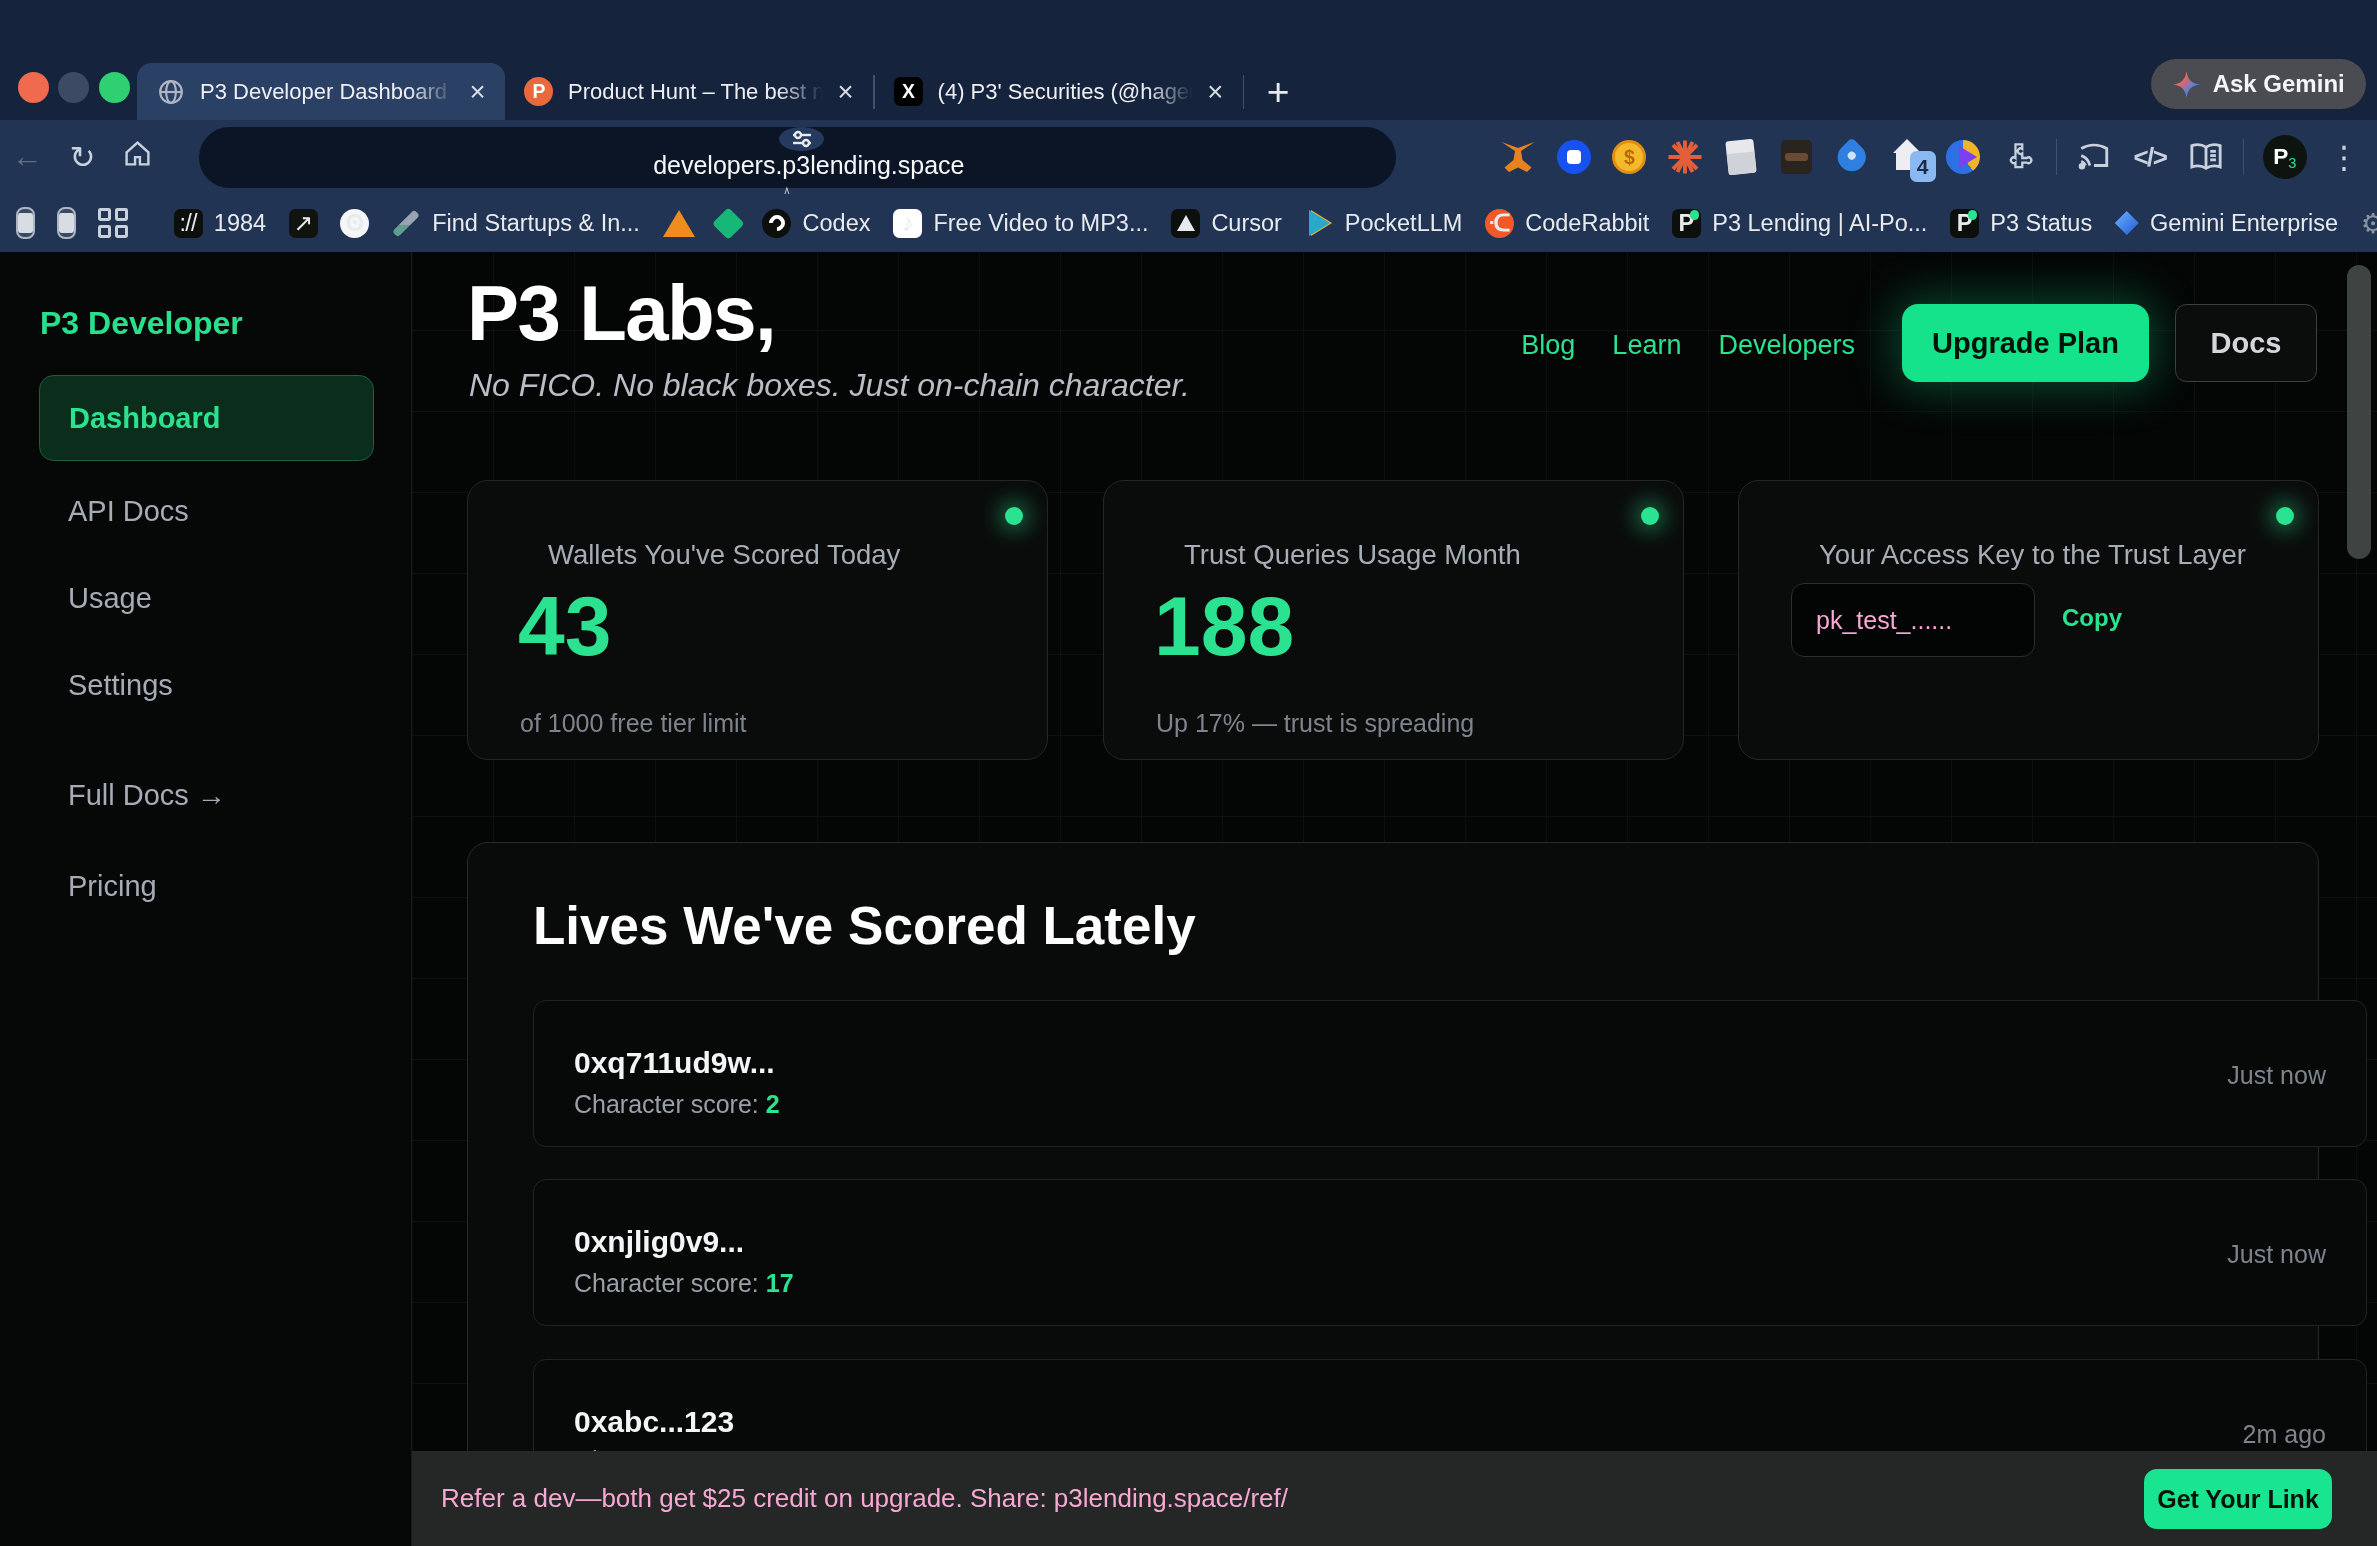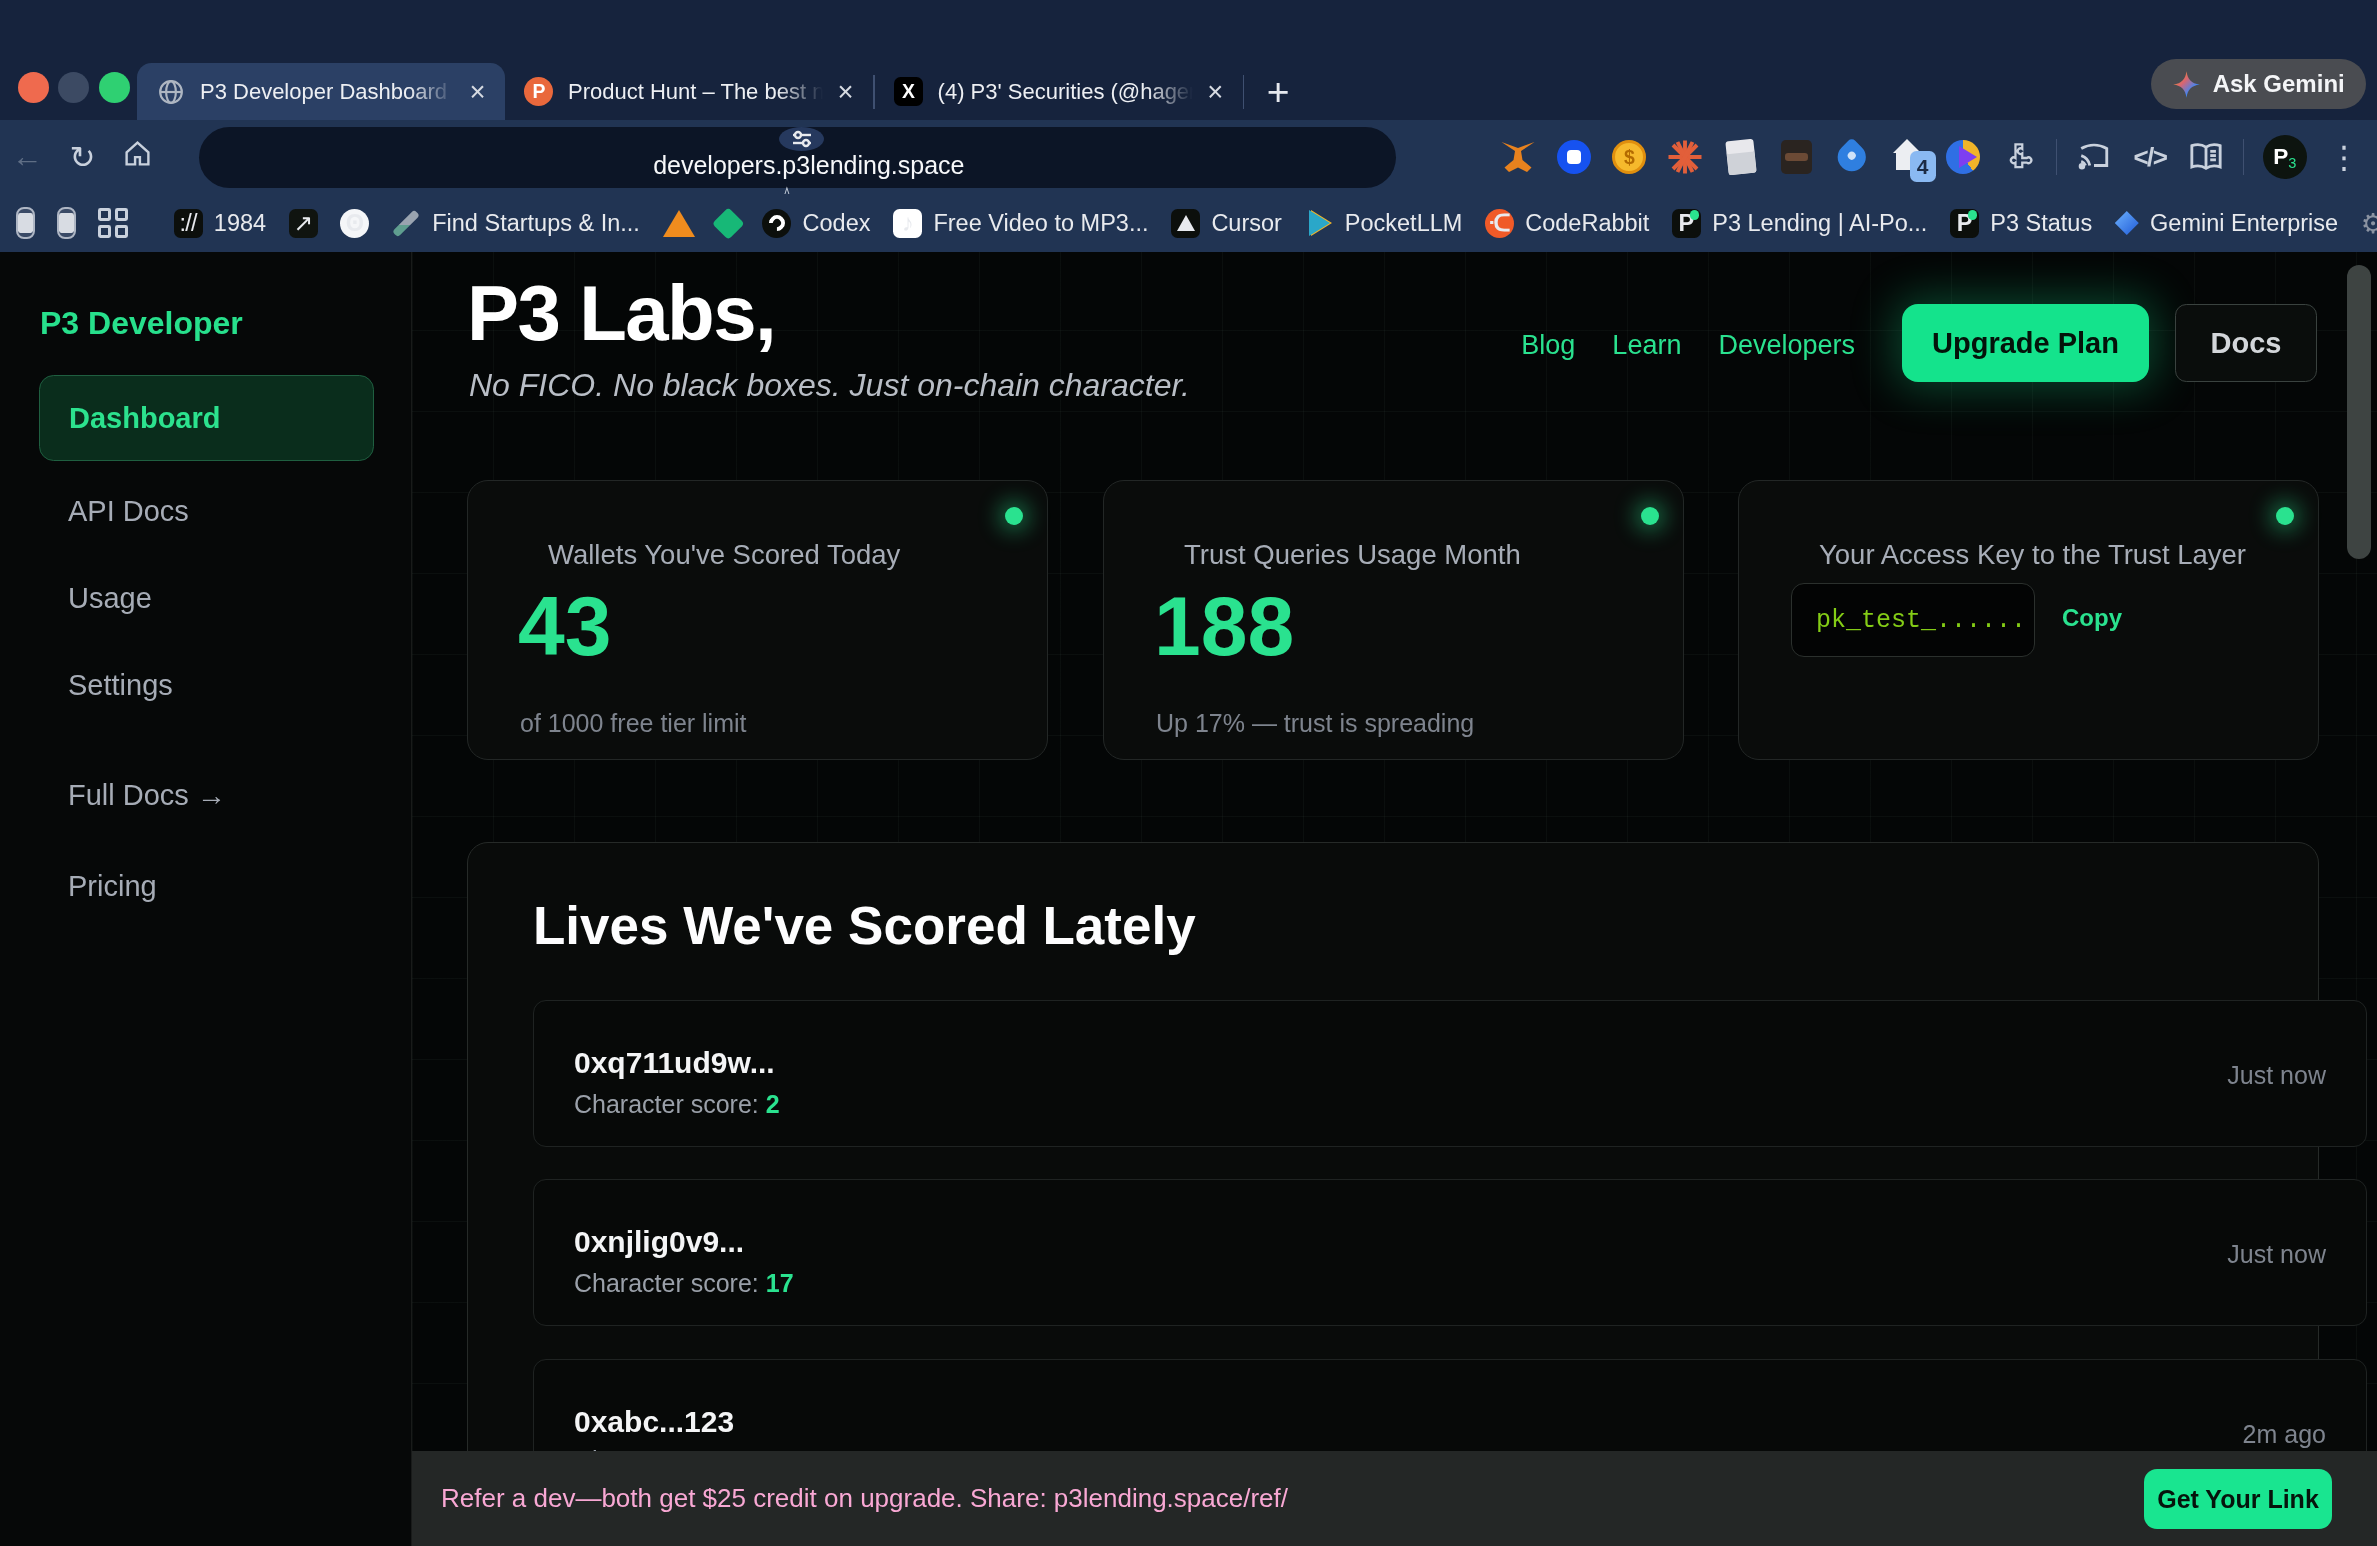--- a/index.html
+++ b/index.html
@@ -120,21 +120,21 @@
 
   .card { position:absolute; top:228px; width:581px; height:280px; background:#0a0c0b;
     border:1.6px solid #232726; border-radius:21px; }
   .dot { position:absolute; right:24px; top:26px; width:18px; height:18px; border-radius:50%;
     background:#2ae28f; box-shadow:0 0 21px 5.7px rgba(42,226,143,0.45); }
   .c-label { position:absolute; left:52px; top:58px; font-size:27.5px; color:#a7adb7;margin-left:28px; }
   .c-value { position:absolute; left:50px; top:97px; font-size:84px; font-weight:700; color:#2ae28f; }
   .c-note { position:absolute; left:52px; top:228px; font-size:25px; color:#7e848e; }
   #key-box { position:absolute; left:52px; top:102px; width:244px; height:74px; background:#030404;
     border:1.6px solid #2b302d; border-radius:13px; display:flex; align-items:center; }
-  #key-box span { margin-left:24px; font-family:Liberation Mono, monospace; font-size:25px; color:#84cc16; }
+  #key-box span { margin-left:24px; font-family:Liberation Sans, sans-serif; font-size:25px; color:#f9a8d4; }
   #key-copy { position:absolute; left:323px; top:123px; font-size:24px; font-weight:600; color:#2ae28f; }
 
   #lives { position:absolute; left:55px; top:590px; width:1852px; height:809px;
     background:#090b0a; border:1.6px solid #262a28; border-radius:21px; }
   #lives-h { position:absolute; left:65px; top:52px; font-size:53px; font-weight:800; color:#fdfdfe; }
   .row { position:absolute; left:65px; width:1834px; height:147px; background:#070908;
     border:1.6px solid #1f2322; border-radius:13px; }
   .r-wallet { position:absolute; left:40px; top:45px; font-size:30px; font-weight:700; color:#f4f5f6; }
   .r-score { position:absolute; left:40px; top:89px; font-size:25px; color:#9aa0a9; }
   .r-score b { color:#2ae28f; font-weight:600; }

